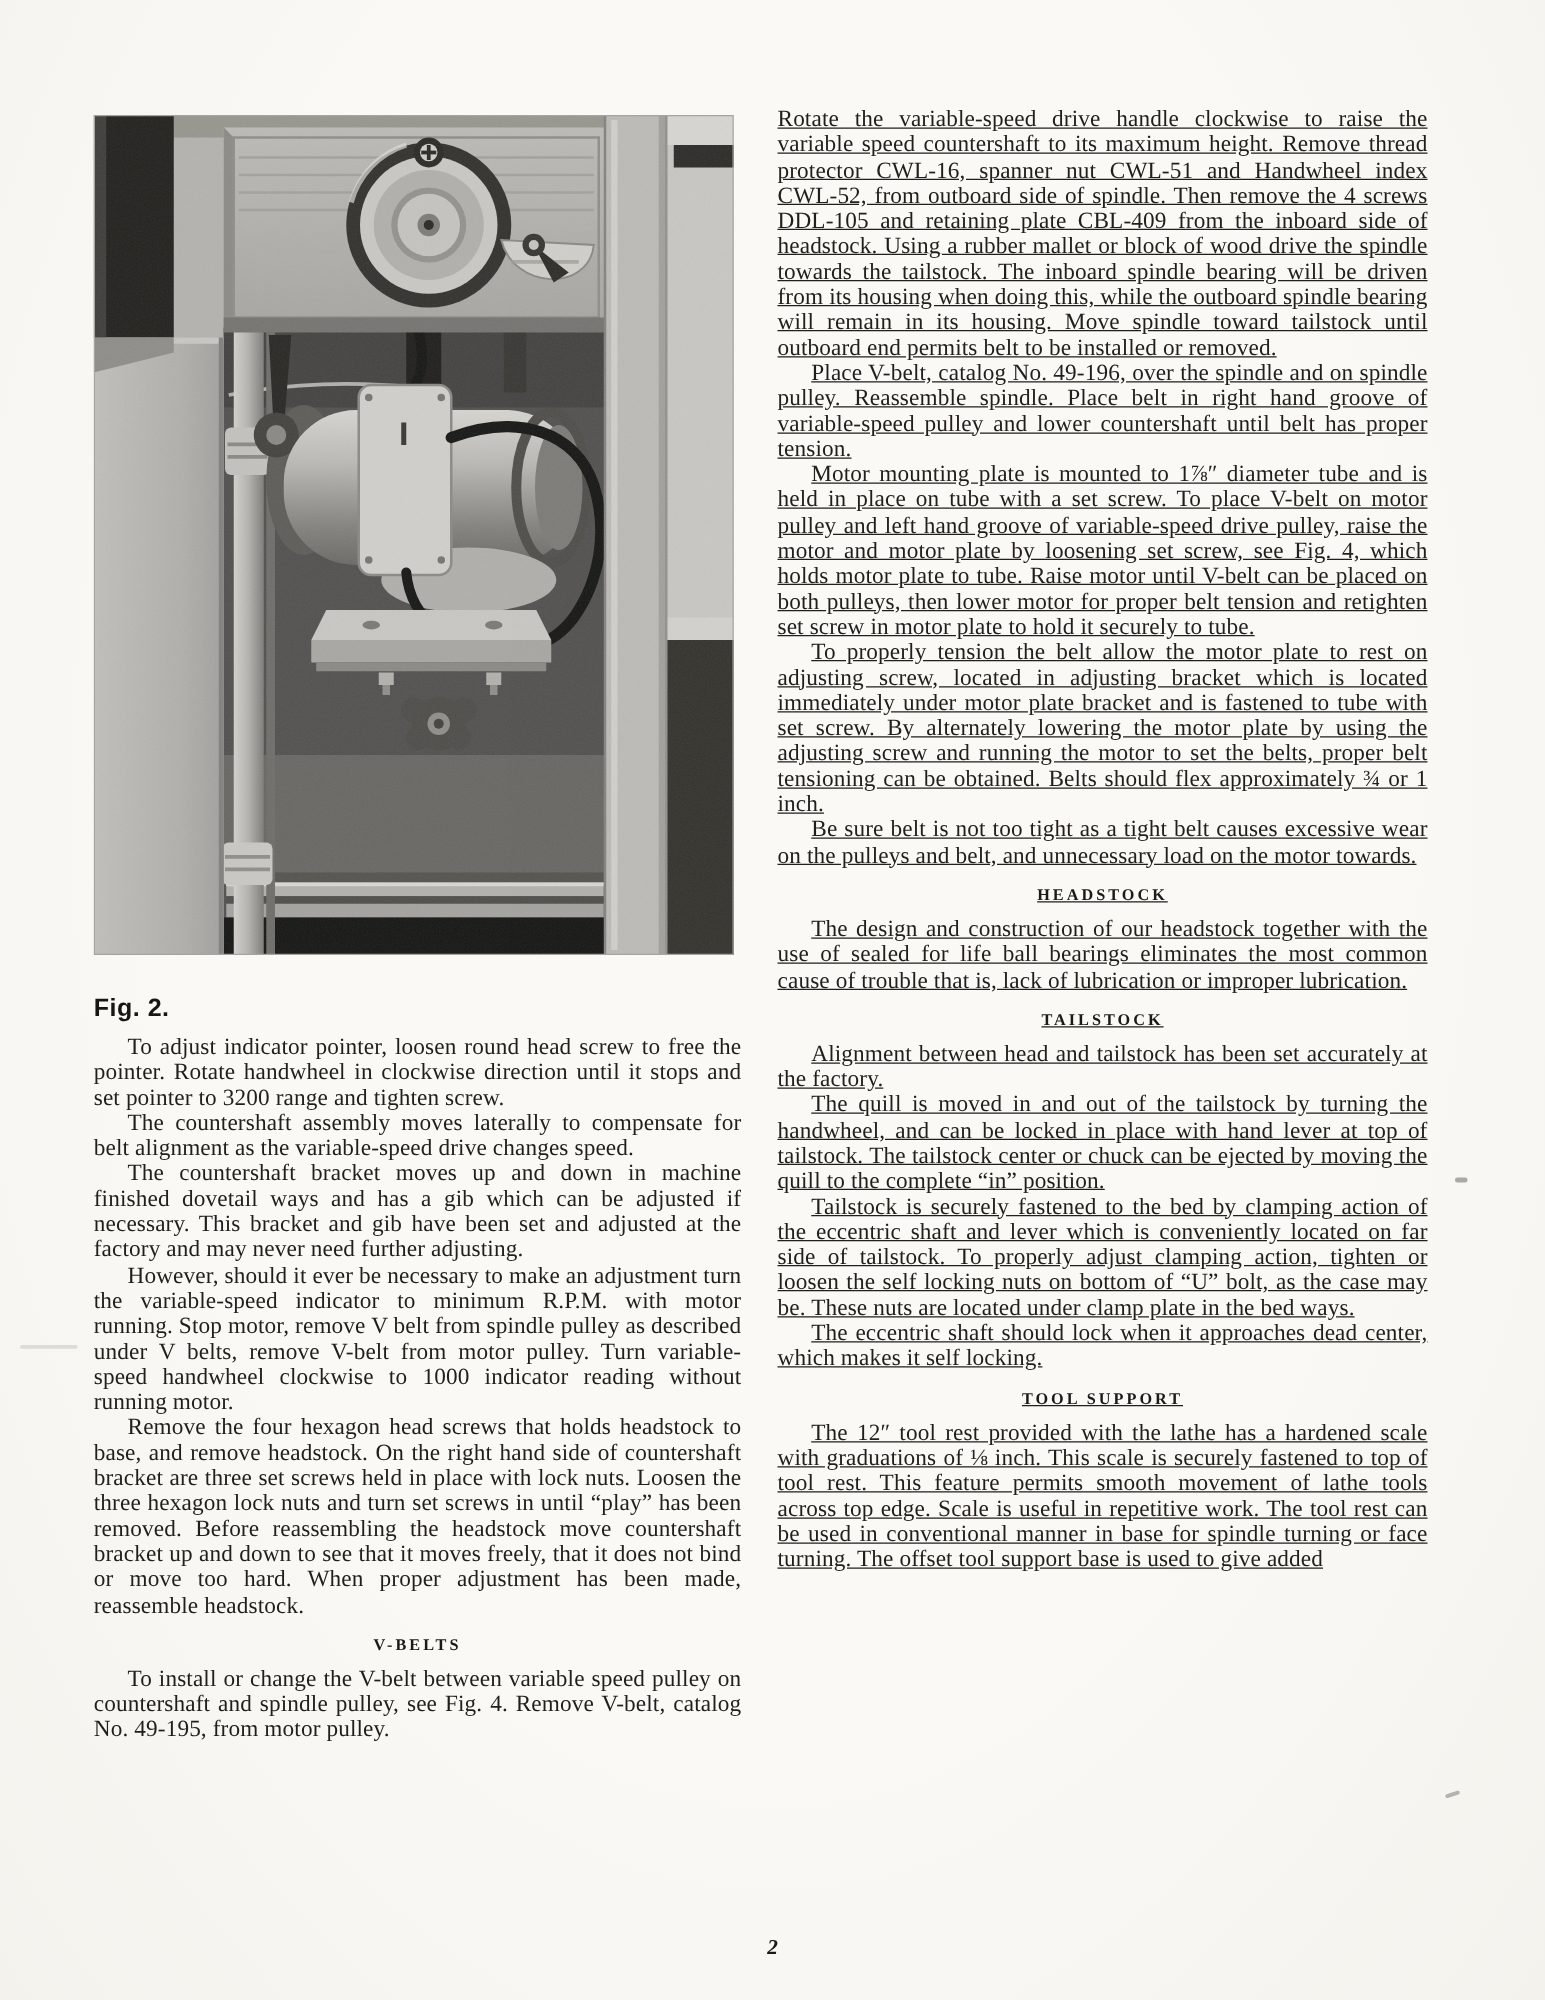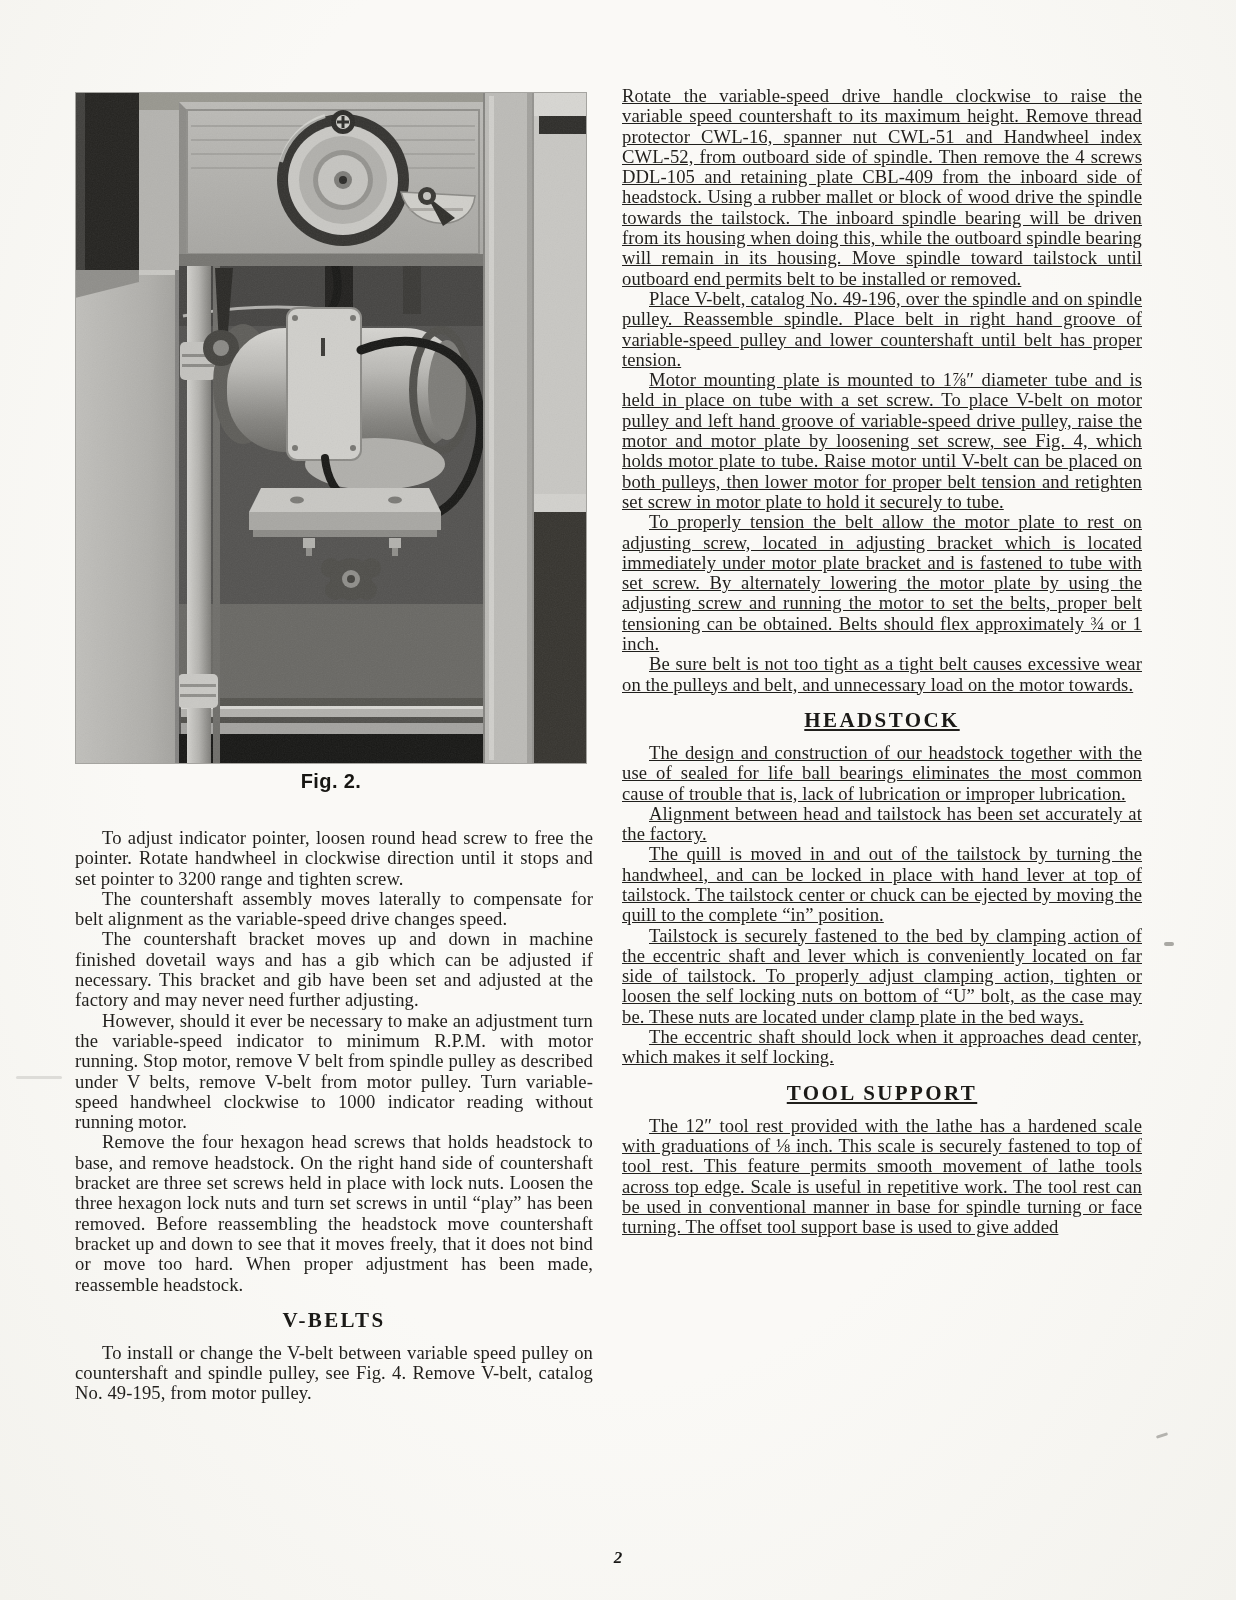--- a/index.html
+++ b/index.html
@@ -8,36 +8,36 @@
     background:#f8f7f3;
     background-image: radial-gradient(ellipse at 50% 40%, #faf9f6 55%, #f3f2ed 100%);
     overflow:hidden;
     font-family:"Liberation Serif", serif;
     color:#201f1c;
   }
   .figure { position:absolute; left:75px; top:92px; width:512px; margin:0; }
   .photo  { width:512px; height:672px; line-height:0; }
   .photo svg { display:block; }
   .fig-caption {
-    margin-top:6px; text-align:center;
+    margin-top:32px; 
     font-family:"Liberation Sans", sans-serif;
     font-weight:bold; font-size:20px; letter-spacing:0.4px; color:#171613;
   }
   .column { position:absolute; width:520px; }
   .column.left  { left:75px;  top:828px; width:518px; }
   .column.right { left:622px; top:86px;text-decoration:underline; }
   .body-para {
     margin:0; text-align:justify; text-justify:inter-word;
     font-size:18.6px; line-height:20.3px; letter-spacing:0.1px;
     color:#211f1c;
   }
   .body-para.indent { text-indent:27px; }
   .col-heading {
     margin:13px 0 10px; text-align:center;
-    font-size:21px; font-weight:700; letter-spacing:2.4px;
+    font-size:13px; font-weight:700; letter-spacing:2.4px;
     font-family:"Liberation Serif", serif; color:#1b1a17;
   }
   .page-number {
     position:absolute; left:598px; top:1548px; width:40px; text-align:center;
     font-size:17px; font-weight:bold; font-style:italic; color:#191816;
   }
   .scan-mark { position:absolute; border-radius:2px; }
   .mark-left   { left:16px;  top:1076px; width:46px; height:3px; background:#dddcd8; }
   .mark-right1 { left:1164px; top:942px;  width:10px; height:4px; background:#a9a8a3; }
   .mark-right2 { left:1156px; top:1434px; width:12px; height:3px; background:#b4b3ae; transform:rotate(-18deg); }
@@ -228,20 +228,21 @@
       <p class="body-para indent">To install or change the V-belt between variable speed pulley on countershaft and spindle pulley, see Fig. 4. Remove V-belt, catalog No. 49-195, from motor pulley.</p>
     </div>
   <div class="column right">
       <p class="body-para">Rotate the variable-speed drive handle clockwise to raise the variable speed countershaft to its maximum height. Remove thread protector CWL-16, spanner nut CWL-51 and Handwheel index CWL-52, from outboard side of spindle. Then remove the 4 screws DDL-105 and retaining plate CBL-409 from the inboard side of headstock. Using a rubber mallet or block of wood drive the spindle towards the tailstock. The inboard spindle bearing will be driven from its housing when doing this, while the outboard spindle bearing will remain in its housing. Move spindle toward tailstock until outboard end permits belt to be installed or removed.</p>
       <p class="body-para indent">Place V-belt, catalog No. 49-196, over the spindle and on spindle pulley. Reassemble spindle. Place belt in right hand groove of variable-speed pulley and lower countershaft until belt has proper tension.</p>
       <p class="body-para indent">Motor mounting plate is mounted to 1⅞″ diameter tube and is held in place on tube with a set screw. To place V-belt on motor pulley and left hand groove of variable-speed drive pulley, raise the motor and motor plate by loosening set screw, see Fig. 4, which holds motor plate to tube. Raise motor until V-belt can be placed on both pulleys, then lower motor for proper belt tension and retighten set screw in motor plate to hold it securely to tube.</p>
       <p class="body-para indent">To properly tension the belt allow the motor plate to rest on adjusting screw, located in adjusting bracket which is located immediately under motor plate bracket and is fastened to tube with set screw. By alternately lowering the motor plate by using the adjusting screw and running the motor to set the belts, proper belt tensioning can be obtained. Belts should flex approximately ¾ or 1 inch.</p>
       <p class="body-para indent">Be sure belt is not too tight as a tight belt causes excessive wear on the pulleys and belt, and unnecessary load on the motor towards.</p>
       <h3 class="col-heading">HEADSTOCK</h3>
       <p class="body-para indent">The design and construction of our headstock together with the use of sealed for life ball bearings eliminates the most common cause of trouble that is, lack of lubrication or improper lubrication.</p>
+      <h3 class="col-heading">TAILSTOCK</h3>
       <p class="body-para indent">Alignment between head and tailstock has been set accurately at the factory.</p>
       <p class="body-para indent">The quill is moved in and out of the tailstock by turning the handwheel, and can be locked in place with hand lever at top of tailstock. The tailstock center or chuck can be ejected by moving the quill to the complete “in” position.</p>
       <p class="body-para indent">Tailstock is securely fastened to the bed by clamping action of the eccentric shaft and lever which is conveniently located on far side of tailstock. To properly adjust clamping action, tighten or loosen the self locking nuts on bottom of “U” bolt, as the case may be. These nuts are located under clamp plate in the bed ways.</p>
       <p class="body-para indent">The eccentric shaft should lock when it approaches dead center, which makes it self locking.</p>
       <h3 class="col-heading">TOOL SUPPORT</h3>
       <p class="body-para indent">The 12″ tool rest provided with the lathe has a hardened scale with graduations of ⅛ inch. This scale is securely fastened to top of tool rest. This feature permits smooth movement of lathe tools across top edge. Scale is useful in repetitive work. The tool rest can be used in conventional manner in base for spindle turning or face turning. The offset tool support base is used to give added</p>
     </div>
 
   <div class="page-number">2</div>
 

